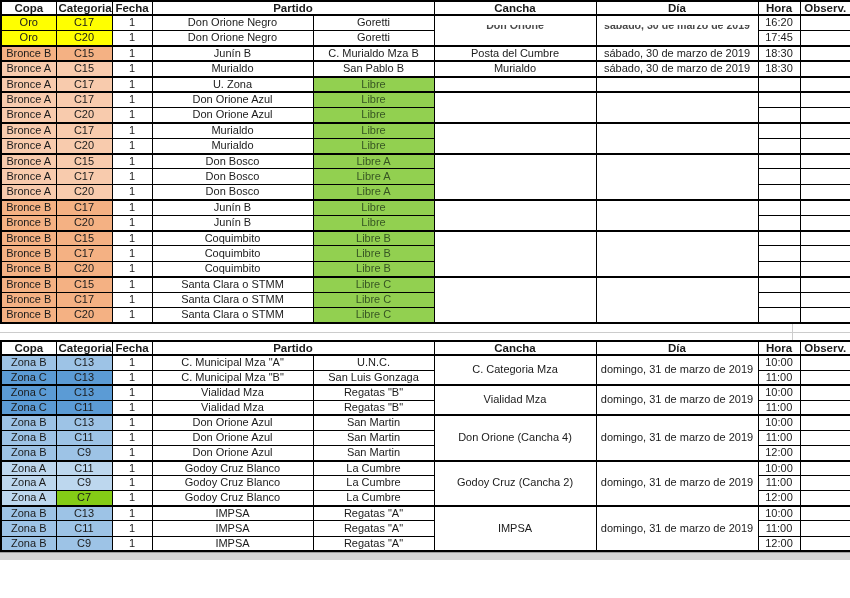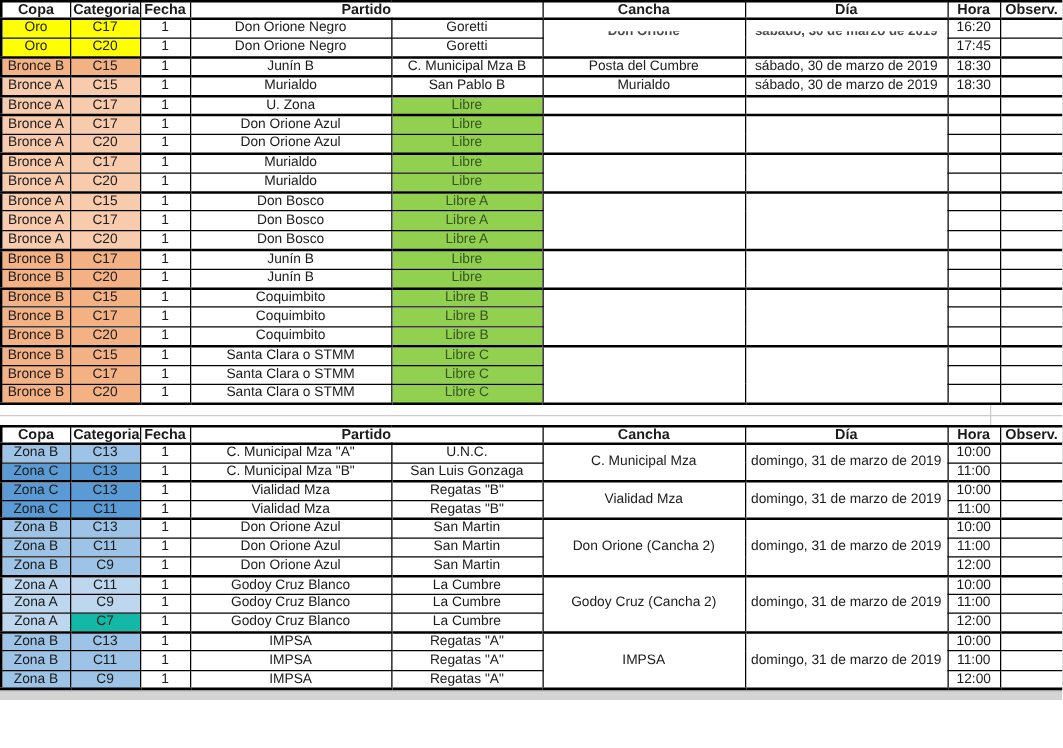--- a/index.html
+++ b/index.html
@@ -87,21 +87,21 @@
           <td class="grp-end">Don Orione Negro</td>
           <td class="grp-end">Goretti</td>
           <td class="grp-end">17:45</td>
           <td class="grp-end"></td>
         </tr>
         <tr>
           <td class="grp-end" style="background: rgb(244, 177, 131);">Bronce B</td>
           <td class="grp-end" style="background: rgb(244, 177, 131);">C15</td>
           <td class="grp-end">1</td>
           <td class="grp-end">Junín B</td>
-          <td class="grp-end">C. Municipal Mza B</td>
+          <td class="grp-end">C. Murialdo Mza B</td>
           <td rowspan="1" class="thickL grp-end">Posta del Cumbre</td>
           <td rowspan="1" class="dia-cell grp-end">sábado, 30 de marzo de 2019</td>
           <td class="grp-end">18:30</td>
           <td class="grp-end"></td>
         </tr>
         <tr>
           <td class="grp-end" style="background: rgb(248, 203, 173);">Bronce A</td>
           <td class="grp-end" style="background: rgb(248, 203, 173);">C15</td>
           <td class="grp-end">1</td>
           <td class="grp-end">Murialdo</td>
@@ -299,21 +299,21 @@
           <th>Observ.</th>
         </tr>
       </thead>
       <tbody>
         <tr>
           <td style="background: rgb(157, 195, 230);">Zona B</td>
           <td style="background: rgb(157, 195, 230);">C13</td>
           <td>1</td>
           <td>C. Municipal Mza "A"</td>
           <td>U.N.C.</td>
-          <td rowspan="2" class="thickL grp-end">C. Municipal Mza</td>
+          <td rowspan="2" class="thickL grp-end">C. Categoria Mza</td>
           <td rowspan="2" class="dia-cell grp-end">domingo, 31 de marzo de 2019</td>
           <td>10:00</td>
           <td></td>
         </tr>
         <tr>
           <td class="grp-end" style="background: rgb(91, 155, 213);">Zona C</td>
           <td class="grp-end" style="background: rgb(91, 155, 213);">C13</td>
           <td class="grp-end">1</td>
           <td class="grp-end">C. Municipal Mza "B"</td>
           <td class="grp-end">San Luis Gonzaga</td>
@@ -339,21 +339,21 @@
           <td class="grp-end">Regatas "B"</td>
           <td class="grp-end">11:00</td>
           <td class="grp-end"></td>
         </tr>
         <tr>
           <td style="background: rgb(157, 195, 230);">Zona B</td>
           <td style="background: rgb(157, 195, 230);">C13</td>
           <td>1</td>
           <td>Don Orione Azul</td>
           <td>San Martin</td>
-          <td rowspan="3" class="thickL grp-end">Don Orione (Cancha 2)</td>
+          <td rowspan="3" class="thickL grp-end">Don Orione (Cancha 4)</td>
           <td rowspan="3" class="dia-cell grp-end">domingo, 31 de marzo de 2019</td>
           <td>10:00</td>
           <td></td>
         </tr>
         <tr>
           <td style="background: rgb(157, 195, 230);">Zona B</td>
           <td style="background: rgb(157, 195, 230);">C11</td>
           <td>1</td>
           <td>Don Orione Azul</td>
           <td>San Martin</td>
@@ -384,21 +384,21 @@
           <td style="background: rgb(189, 215, 238);">Zona A</td>
           <td style="background: rgb(189, 215, 238);">C9</td>
           <td>1</td>
           <td>Godoy Cruz Blanco</td>
           <td>La Cumbre</td>
           <td>11:00</td>
           <td></td>
         </tr>
         <tr>
           <td class="grp-end" style="background: rgb(189, 215, 238);">Zona A</td>
-          <td class="grp-end" style="background: #14b8a6;">C7</td>
+          <td class="grp-end" style="background: #84cc16;">C7</td>
           <td class="grp-end">1</td>
           <td class="grp-end">Godoy Cruz Blanco</td>
           <td class="grp-end">La Cumbre</td>
           <td class="grp-end">12:00</td>
           <td class="grp-end"></td>
         </tr>
         <tr>
           <td style="background: rgb(157, 195, 230);">Zona B</td>
           <td style="background: rgb(157, 195, 230);">C13</td>
           <td>1</td>

